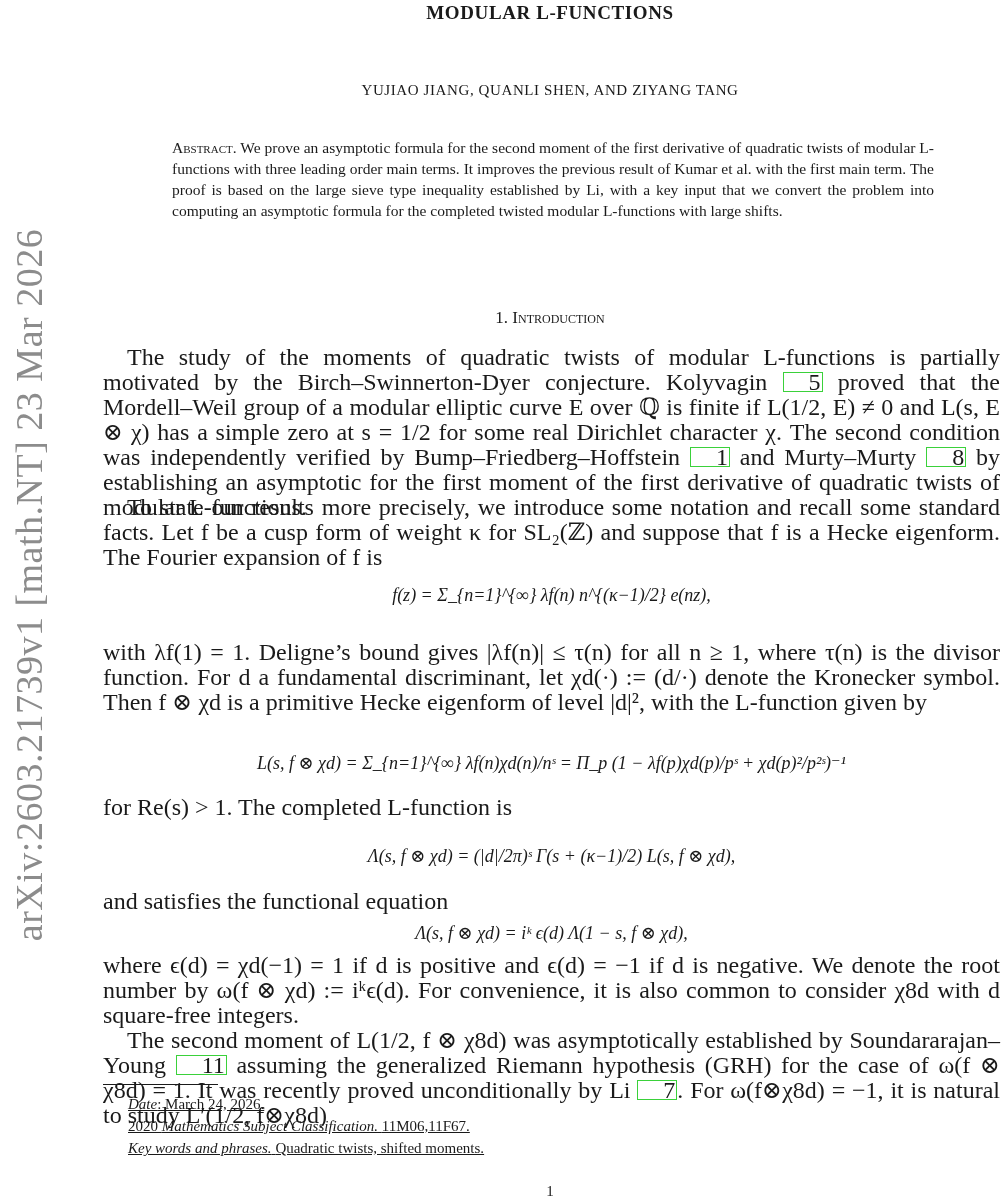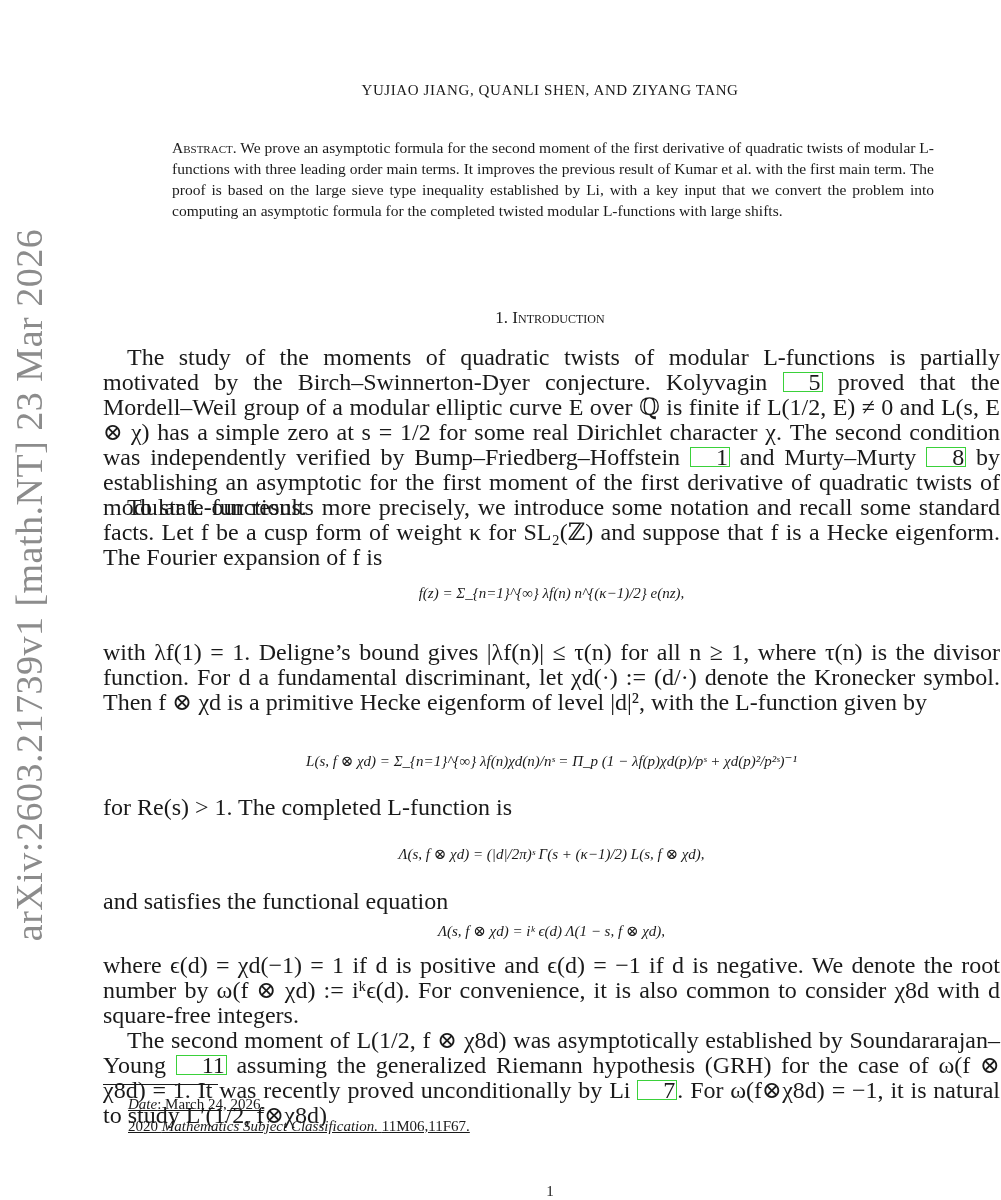--- a/index.html
+++ b/index.html
@@ -34,21 +34,21 @@
       position: absolute; left: 100px; top: 308px; width: 900px;
       text-align: center; font-size: 17px;
     }
     .body-text {
       position: absolute; left: 103px; width: 897px;
       font-size: 24px; line-height: 25px; text-align: justify;
     }
     .indent { text-indent: 24px; }
     .eq {
       position: absolute; left: 103px; width: 897px; text-align: center;
-      font-size: 15px; font-style: italic;
+      font-size: 18px; font-style: italic;
     }
     .cite {
       display: inline-block; border: 1.5px solid #3ad13a; padding: 0 1px;
       line-height: 18px; color: #1a1a1a; cursor: pointer;
     }
     i, .m { font-style: italic; }
     .footnote-rule {
       position: absolute; left: 103px; top: 1084px; width: 115px; height: 1px;
       background: #1a1a1a;
     }
@@ -62,20 +62,21 @@
     }
   </style>
 </head>
 <body>
 
 <div class="sidebar-stamp">
   <span>arXiv:2603.21739v1  [math.NT]  23 Mar 2026</span>
 </div>
 
 <div class="title">
+  <div>MODULAR L-FUNCTIONS</div>
 </div>
 
 <div class="authors">YUJIAO JIANG, QUANLI SHEN, AND ZIYANG TANG</div>
 
 <div class="abstract">
   <span class="sc">Abstract.</span>
   <span>We prove an asymptotic formula for the second moment of the first derivative of quadratic twists of modular L-functions with three leading order main terms. It improves the previous result of Kumar et al. with the first main term. The proof is based on the large sieve type inequality established by Li, with a key input that we convert the problem into computing an asymptotic formula for the completed twisted modular L-functions with large shifts.</span>
 </div>
 
 <div class="section-heading">
@@ -122,15 +123,19 @@
 
 <div class="footnotes">
   <div>
     <i>Date</i><span>: March 24, 2026.</span>
   </div>
   <div>
     <span>2020</span>
     <i>Mathematics Subject Classification.</i>
     <span>11M06,11F67.</span>
   </div>
+  <div>
+    <i>Key words and phrases.</i>
+    <span>Quadratic twists, shifted moments.</span>
+  </div>
 </div>
 
 <div class="page-num">1</div>
 
 </body></html>

